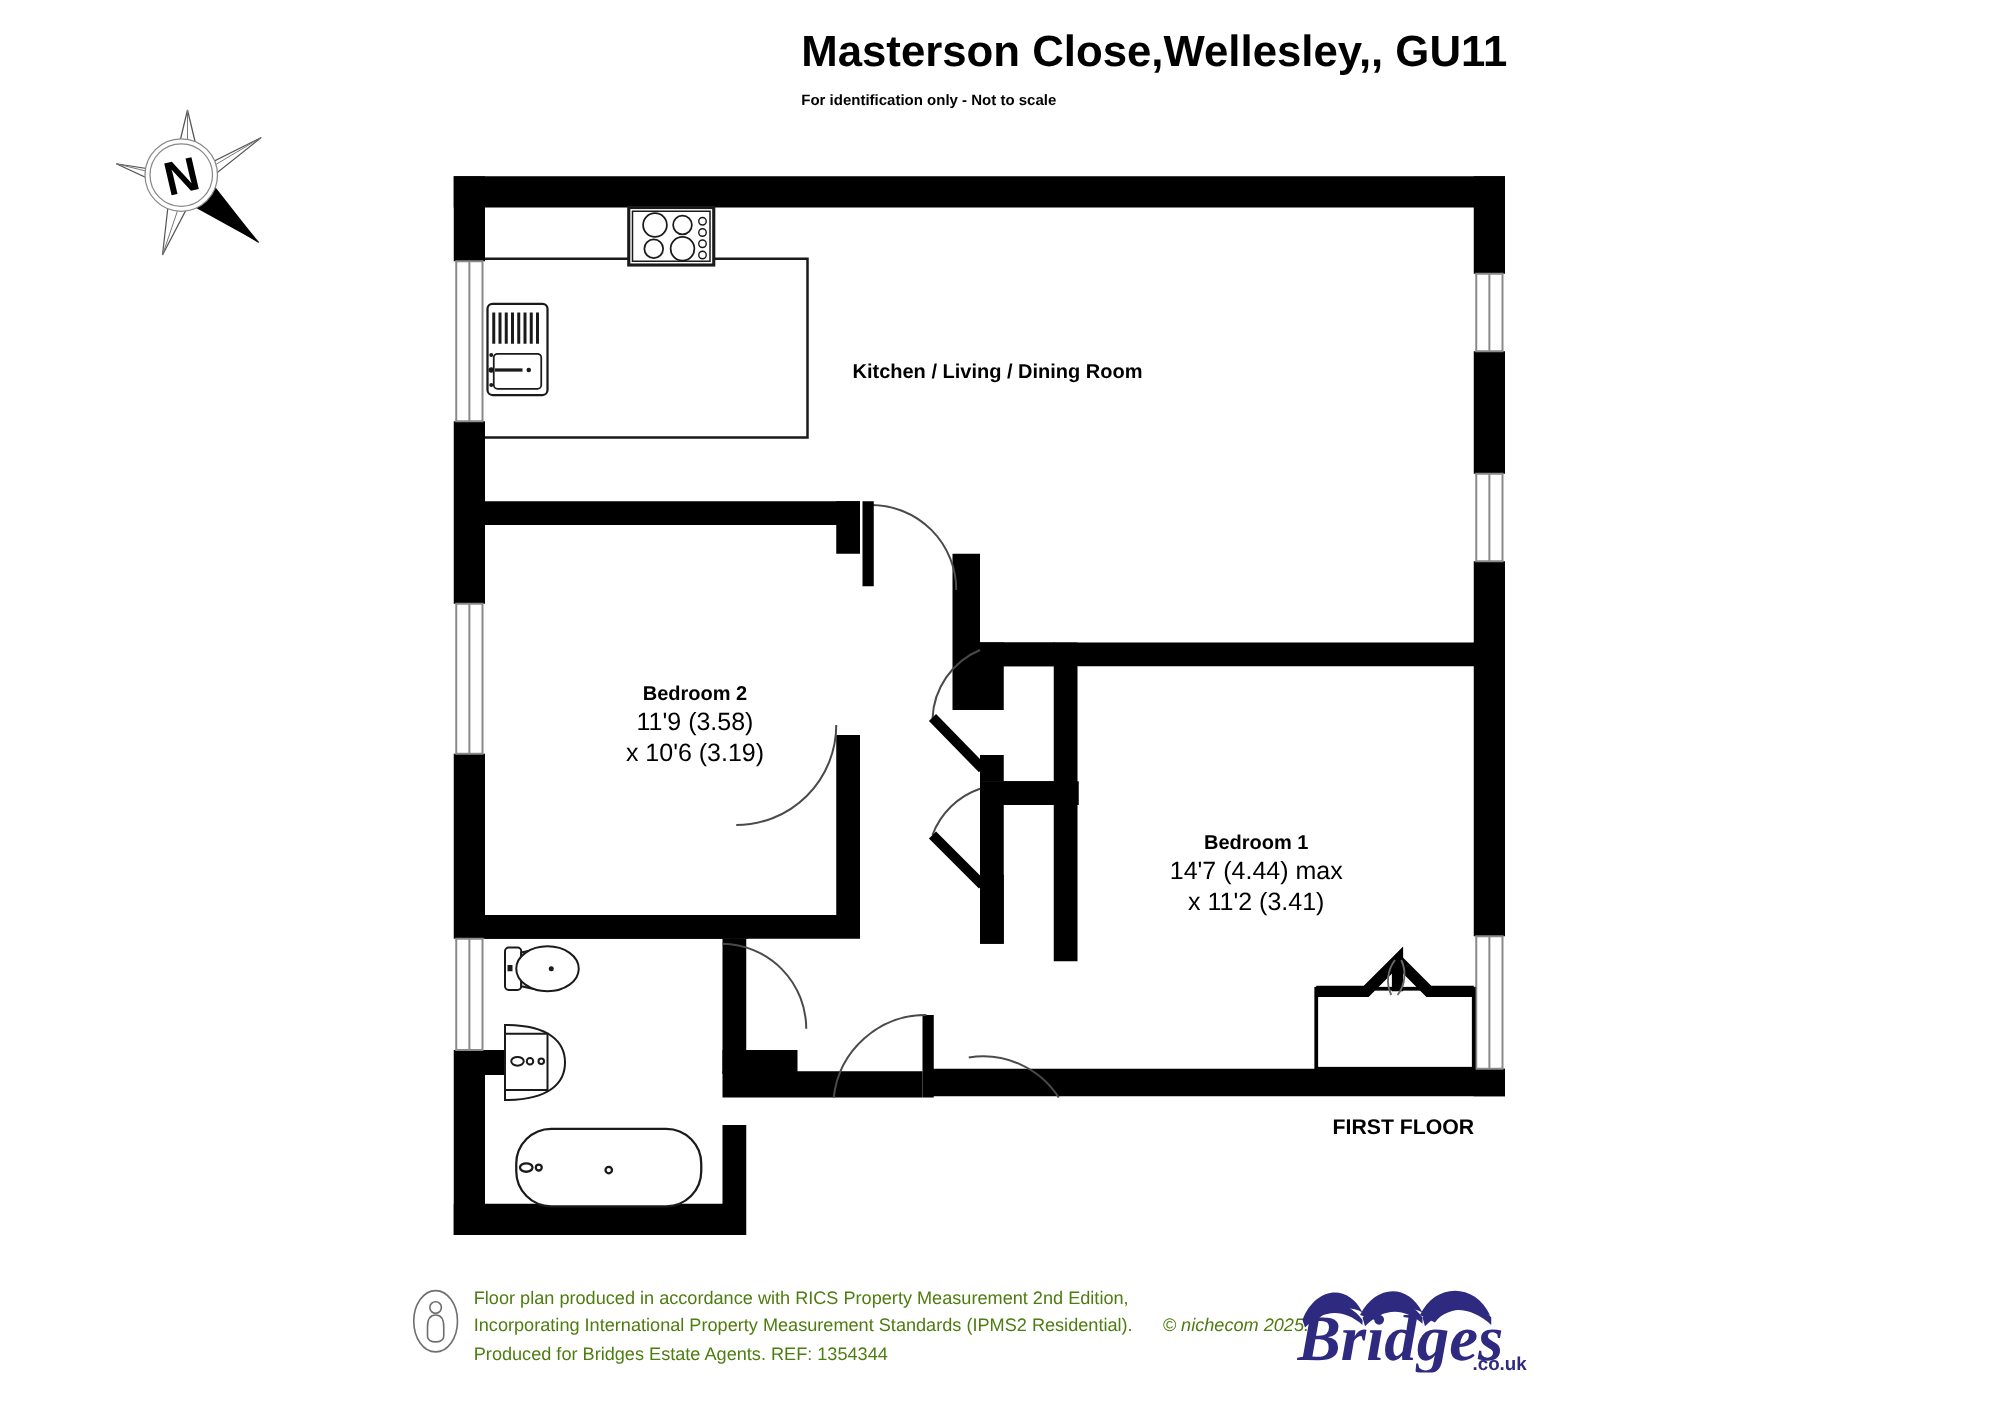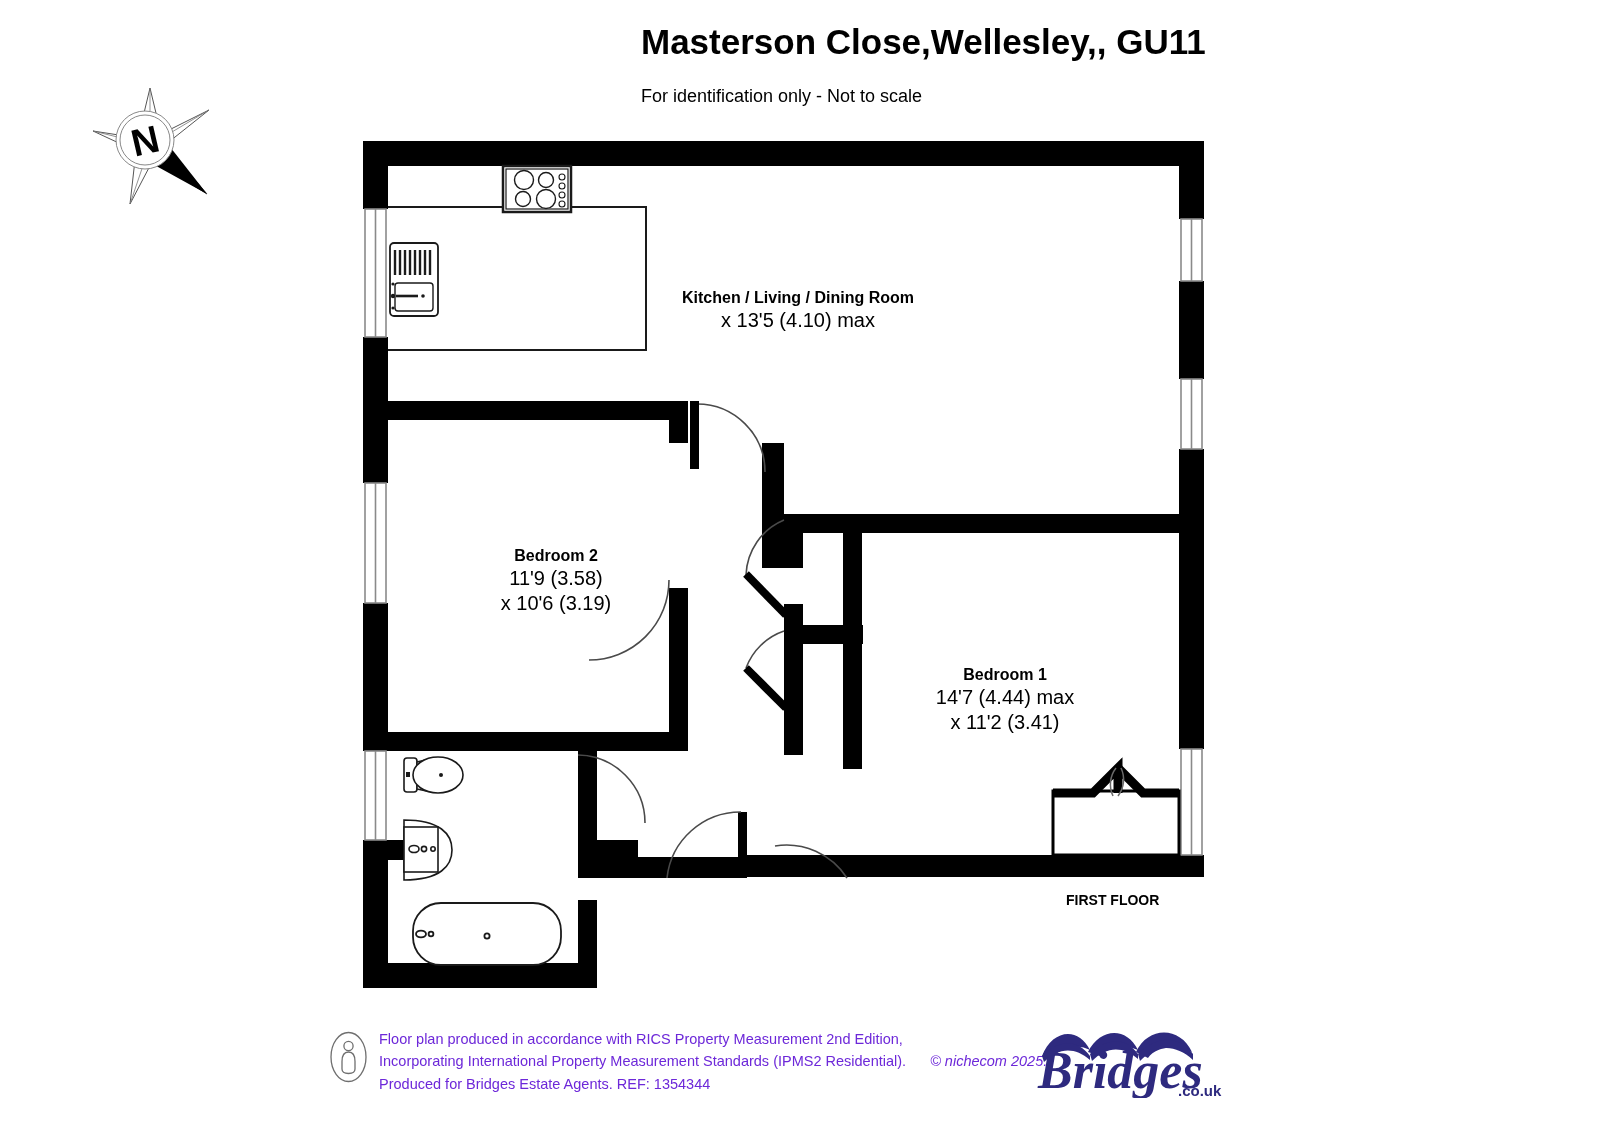--- a/index.html
+++ b/index.html
@@ -32,23 +32,23 @@
     margin-top: 22px;
     white-space: nowrap;
   }
   #plan-area {
     font-size: 24px;
     font-weight: normal;
     margin-top: 13px;
     white-space: nowrap;
   }
   #plan-disclaimer {
-    font-size: 18px;
-    font-weight: normal;
-    margin-top: 24px;
+    font-size: 12px;
+    font-weight: bold;
+    margin-top: 11px;
     white-space: nowrap;
   }
 
   
   #compass {
     position: absolute;
     left: 83px;
     top: 78px;
     width: 135px;
     height: 135px;
@@ -82,21 +82,21 @@
   }
 
   #label-klr { left: 798px; top: 288px; transform: translateX(-50%); }
   #label-bed2 { left: 556px; top: 546px; transform: translateX(-50%); }
   #label-bed1 { left: 1005px; top: 665px; transform: translateX(-50%); }
 
   #floor-caption {
     position: absolute;
     left: 1066px;
     top: 892px;
-    font-size: 14px;
+    font-size: 17px;
     font-weight: bold;
     white-space: nowrap;
   }
 
   
   #footer-block {
     position: absolute;
     left: 330px;
     top: 1028px;
     display: flex;
@@ -105,21 +105,21 @@
   #rics-icon {
     width: 37px;
     height: 52px;
     flex: 0 0 auto;
     margin-top: 3px;
   }
   #footer-text {
     margin-left: 12px;
     font-size: 14.5px;
     line-height: 1.55;
-    color: #6d28d9;
+    color: #4d7c0f;
     white-space: nowrap;
   }
   #footer-text .fl-row { display: block; }
   .copy-note { margin-left: 20px; font-style: italic; }
 
   
   #bridges-logo {
     position: absolute;
     left: 1030px;
     top: 1016px;
@@ -325,21 +325,20 @@
     <path d="M1053 793 L1093 793 L1118 768 L1118 793" fill="none" stroke="#000000" stroke-width="9"></path>
     <path d="M1118 768 L1143 793 L1179 793" fill="none" stroke="#000000" stroke-width="9"></path>
     <path d="M1116 768 A 27 27 0 0 0 1113 796" fill="none" stroke="#6a6a6a" stroke-width="1.5"></path>
     <path d="M1121 768 A 27 27 0 0 1 1118 796" fill="none" stroke="#6a6a6a" stroke-width="1.5"></path>
   </g>
 
 </svg>
 
 <div class="room-label" id="label-klr">
   <span class="rm-name">Kitchen / Living / Dining Room</span>
-  <span class="rm-dim">x 13'5 (4.10) max</span>
 </div>
 
 <div class="room-label" id="label-bed2">
   <span class="rm-name">Bedroom 2</span>
   <span class="rm-dim">11'9 (3.58)</span>
   <span class="rm-dim">x 10'6 (3.19)</span>
 </div>
 
 <div class="room-label" id="label-bed1">
   <span class="rm-name">Bedroom 1</span>

